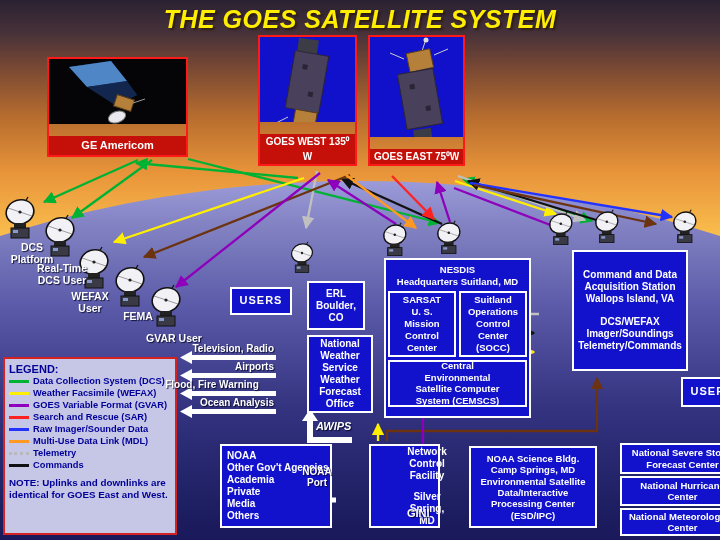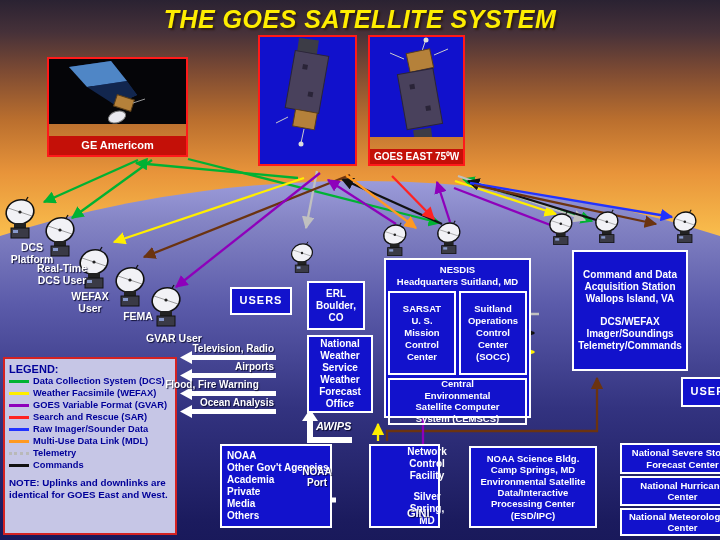--- a/index.html
+++ b/index.html
@@ -22,21 +22,21 @@
     display:flex;flex-direction:column;align-items:center;justify-content:center;
     white-space:pre-line;z-index:3;margin-left:32px;}
   .glabel{position:absolute;color:#fff;font-weight:bold;font-size:10.5px;line-height:1.15;
     text-align:center;white-space:pre-line;text-shadow:1px 1px 1px rgba(0,0,30,.8);z-index:3;}
   .flabel{position:absolute;color:#fff;font-weight:bold;font-size:10px;line-height:1.1;
     white-space:pre-line;text-shadow:1px 1px 1px rgba(0,0,30,.8);z-index:4;}
   #nesdis{padding:2px;justify-content:flex-start;}
   #nesdis .hdr{font-size:9.5px;line-height:1.25;padding:2px 0 3px;}
   #nesdis .row{display:flex;gap:3px;width:100%;}
   #nesdis .cell{flex:1;border:2px solid #fff;font-size:9.5px;line-height:1.25;
-    display:flex;align-items:center;justify-content:center;white-space:pre-line;height:84px;box-sizing:border-box;}
+    display:flex;align-items:center;justify-content:center;white-space:pre-line;height:66px;box-sizing:border-box;}
   #nesdis .cem{border:2px solid #fff;width:100%;box-sizing:border-box;margin-top:3px;height:47px;
     display:flex;align-items:center;justify-content:center;font-size:9.5px;line-height:1.2;}
   #cda .svc{margin-top:11px;}
   #ncf .loc{margin-top:9px;}
   #noaa-box{align-items:flex-start;text-align:left;padding-left:5px;}
   #legend{position:absolute;left:3px;top:357px;width:174px;height:178px;z-index:3;
     background:#c6c6e6;border:2px solid #d42222;box-sizing:border-box;padding:4px 3px 2px 4px;}
   #legend .lg-title{font-size:11px;font-weight:bold;color:#000099;margin-bottom:1px;}
   .lg-row{display:flex;align-items:flex-start;margin-bottom:1px;}
   .lg-swatch{flex:none;width:20px;height:3px;margin:4px 4px 0 0;}
@@ -169,20 +169,21 @@
         <rect x="38" y="2" width="20" height="15" fill="#3c3c46" transform="rotate(8 48 9)"></rect>
         <rect x="30" y="16" width="34" height="58" fill="#49415c" stroke="#2a2438" transform="rotate(10 47 45)"></rect>
         <rect x="40" y="28" width="5" height="5" fill="#2a2438" transform="rotate(10 47 45)"></rect>
         <rect x="50" y="54" width="5" height="5" fill="#2a2438" transform="rotate(10 47 45)"></rect>
         <rect x="34" y="74" width="22" height="17" fill="#b5813a" stroke="#5a3d17" transform="rotate(10 45 82)"></rect>
         <line x1="44" y1="92" x2="41" y2="106" stroke="#ccc"></line>
         <circle cx="41" cy="107" r="2.5" fill="#ddd"></circle>
         <line x1="28" y1="80" x2="16" y2="86" stroke="#ccc"></line>
       </svg>
     </div>
+    <div class="satlabel">GOES WEST 135⁰ W</div>
   </div>
 
   <div class="satbox" style="left:368px;top:35px;width:97px;height:131px;">
     <div class="satimg" style="background:#1111cc;">
       <svg width="93" height="112" viewBox="0 0 93 112">
         <line x1="52" y1="14" x2="56" y2="2" stroke="#ccc"></line>
         <circle cx="56" cy="3" r="2.5" fill="#ddd"></circle>
         <rect x="38" y="14" width="24" height="19" fill="#b5813a" stroke="#5a3d17" transform="rotate(-12 50 24)"></rect>
         <line x1="34" y1="22" x2="20" y2="16" stroke="#ccc"></line>
         <line x1="64" y1="18" x2="78" y2="12" stroke="#ccc"></line>

